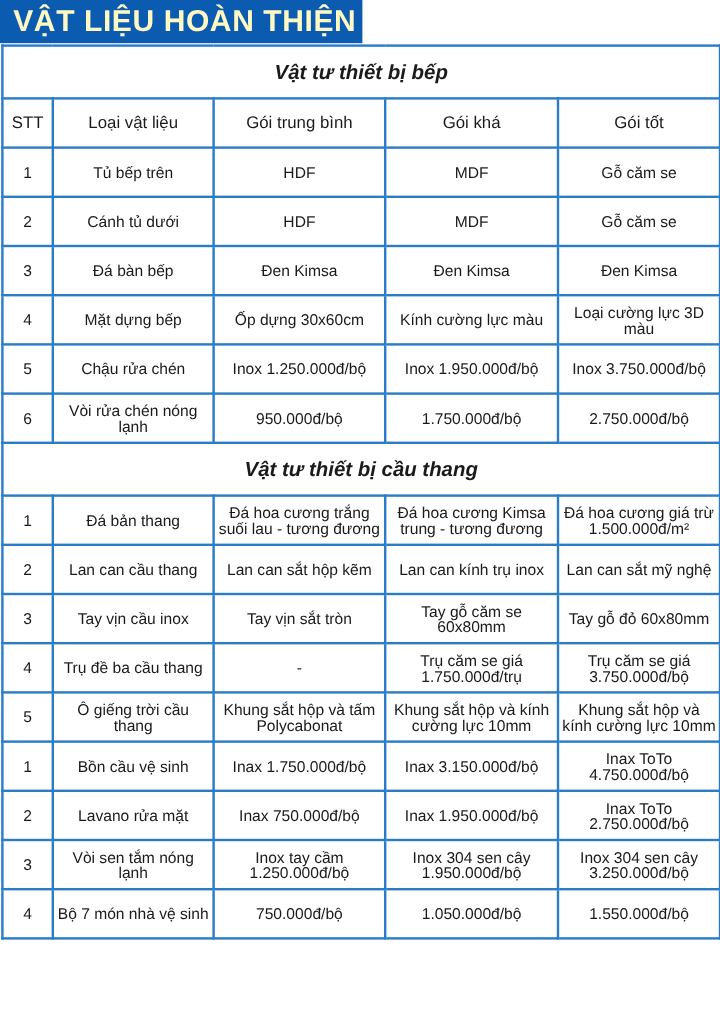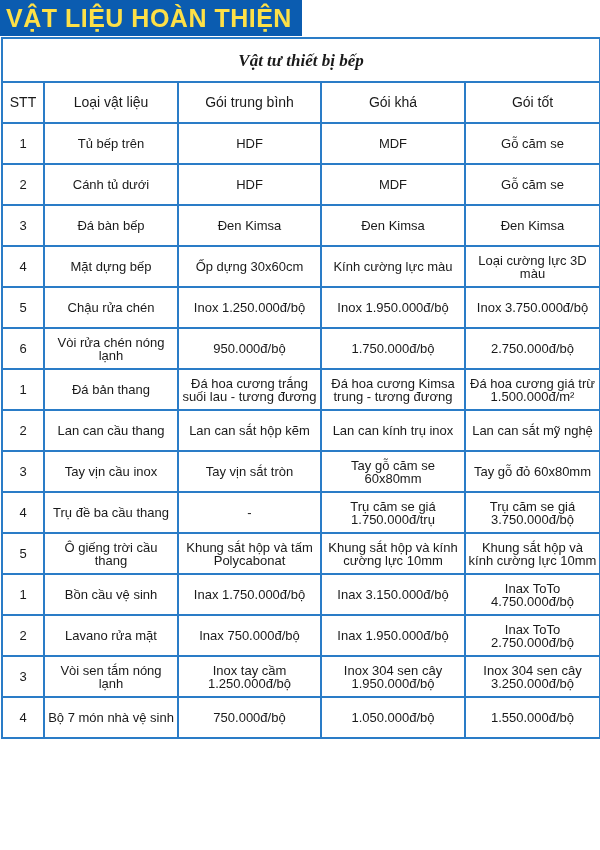--- a/index.html
+++ b/index.html
@@ -1,32 +1,32 @@
 <!DOCTYPE html>
 <html><head>
 <meta charset="utf-8">
 <style>
   html, body { margin: 0; padding: 0; background: #ffffff; }
   body { width: 600px; height: 850px; position: relative; overflow: hidden;
          font-family: "Liberation Sans", sans-serif; color: #1a1a1a; }
   .title-bar { position: absolute; left: 0; top: 0; width: 302px; height: 36px;
-               background: #0b5cb0; color: #fde047; font-weight: bold;
+               background: #0b5cb0; color: #fef9c3; font-weight: bold;
                font-size: 25px; line-height: 36px; padding-left: 6px; box-sizing: border-box;
-               letter-spacing: 0.5px; white-space: nowrap; }
+               letter-spacing: 0.5px; white-space: nowrap; text-align: center; }
   table.grid { position: absolute; left: 1px; top: 37px; width: 598px;
                border-collapse: collapse; table-layout: fixed; }
   table.grid td { border: 2px solid #2a7cc7; text-align: center; vertical-align: middle;
                   padding: 0 2px; font-size: 13px; line-height: 13px; overflow: hidden; }
   table.grid col.c0 { width: 42px; }
   table.grid col.c1 { width: 134px; }
   table.grid col.c2 { width: 143px; }
   table.grid col.c3 { width: 144px; }
   table.grid col.c4 { width: 135px; }
   tr.section td.section-title { font-style: italic; font-weight: bold; font-size: 17px;
-                                height: 42px; font-family: Liberation Serif, serif; }
+                                height: 42px; }
   tr.header td { font-size: 14px; height: 39px; }
   tr.row td { height: 39px; }
   td.stt { font-size: 13px; }
 </style>
 </head>
 <body>
 
 <div class="title-bar">VẬT LIỆU HOÀN THIỆN</div>
 
 <table class="grid">
@@ -85,20 +85,23 @@
       <td>Inox 3.750.000đ/bộ</td>
     </tr>
     <tr class="row">
       <td class="stt">6</td>
       <td>Vòi rửa chén nóng lạnh</td>
       <td>950.000đ/bộ</td>
       <td>1.750.000đ/bộ</td>
       <td>2.750.000đ/bộ</td>
     </tr>
 
+    <tr class="section">
+      <td colspan="5" class="section-title">Vật tư thiết bị cầu thang</td>
+    </tr>
     <tr class="row">
       <td class="stt">1</td>
       <td>Đá bản thang</td>
       <td>Đá hoa cương trắng suối lau - tương đương</td>
       <td>Đá hoa cương Kimsa trung - tương đương</td>
       <td>Đá hoa cương giá trừ 1.500.000đ/m²</td>
     </tr>
     <tr class="row">
       <td class="stt">2</td>
       <td>Lan can cầu thang</td>

